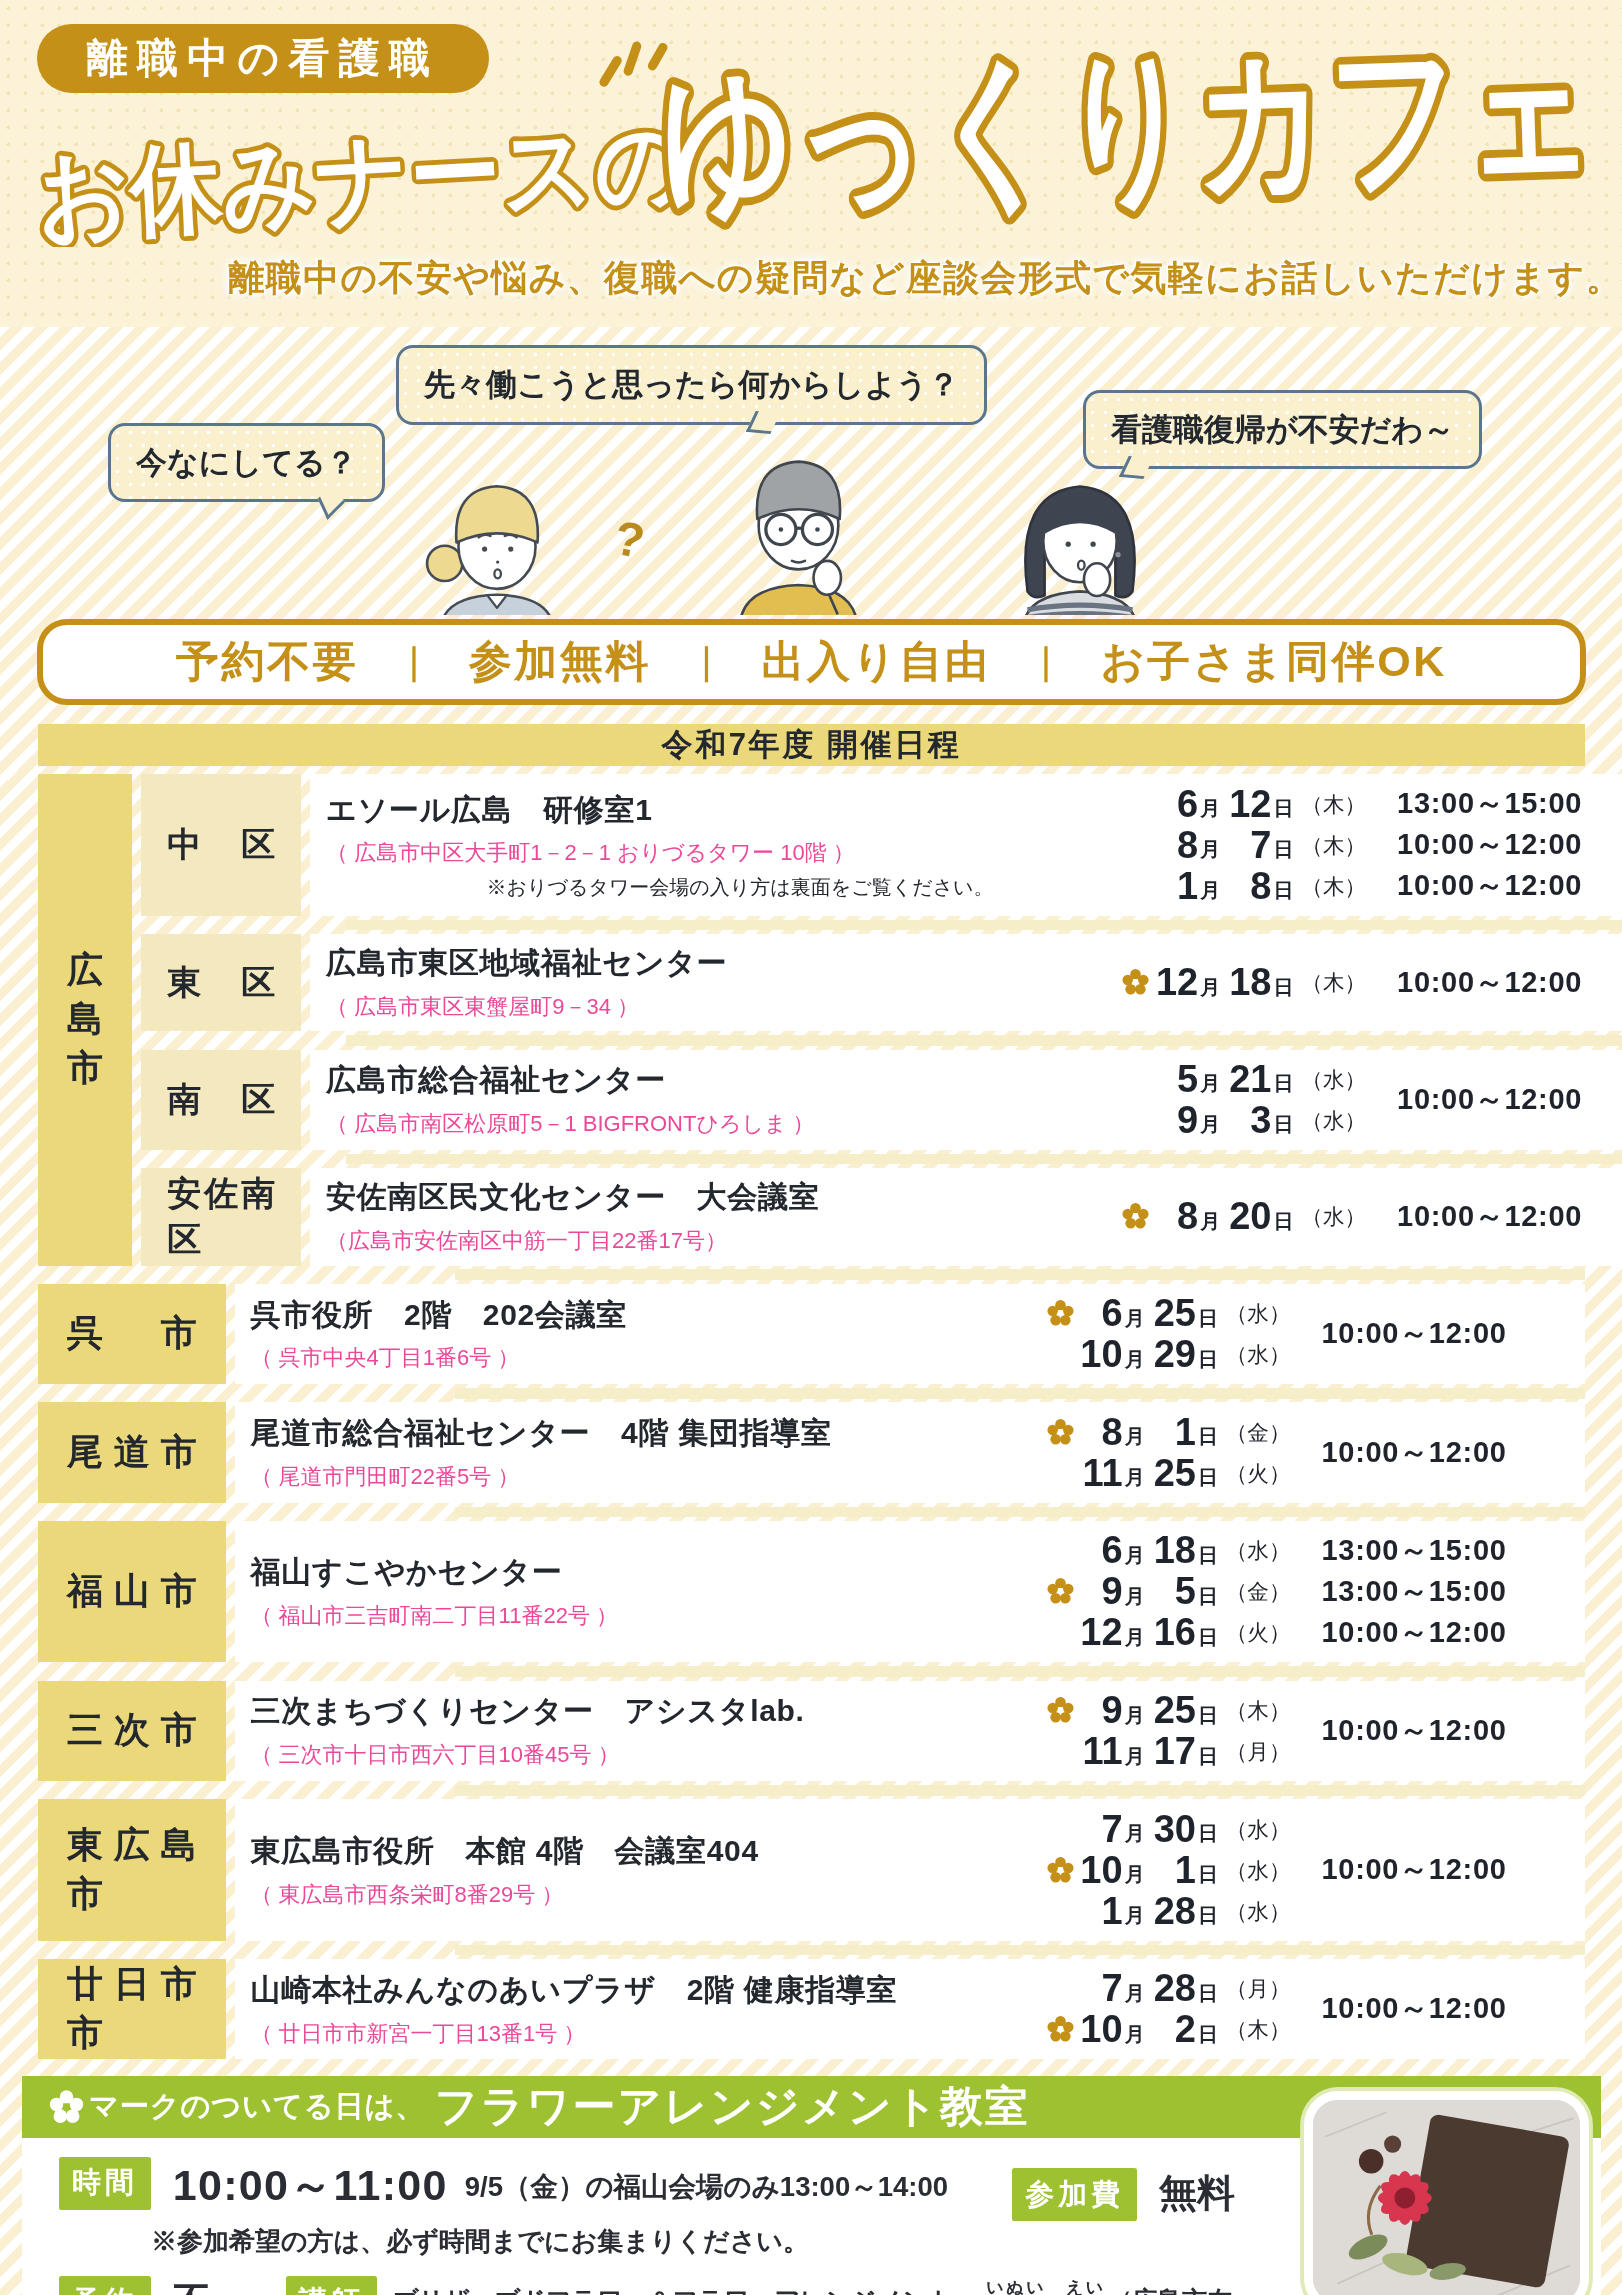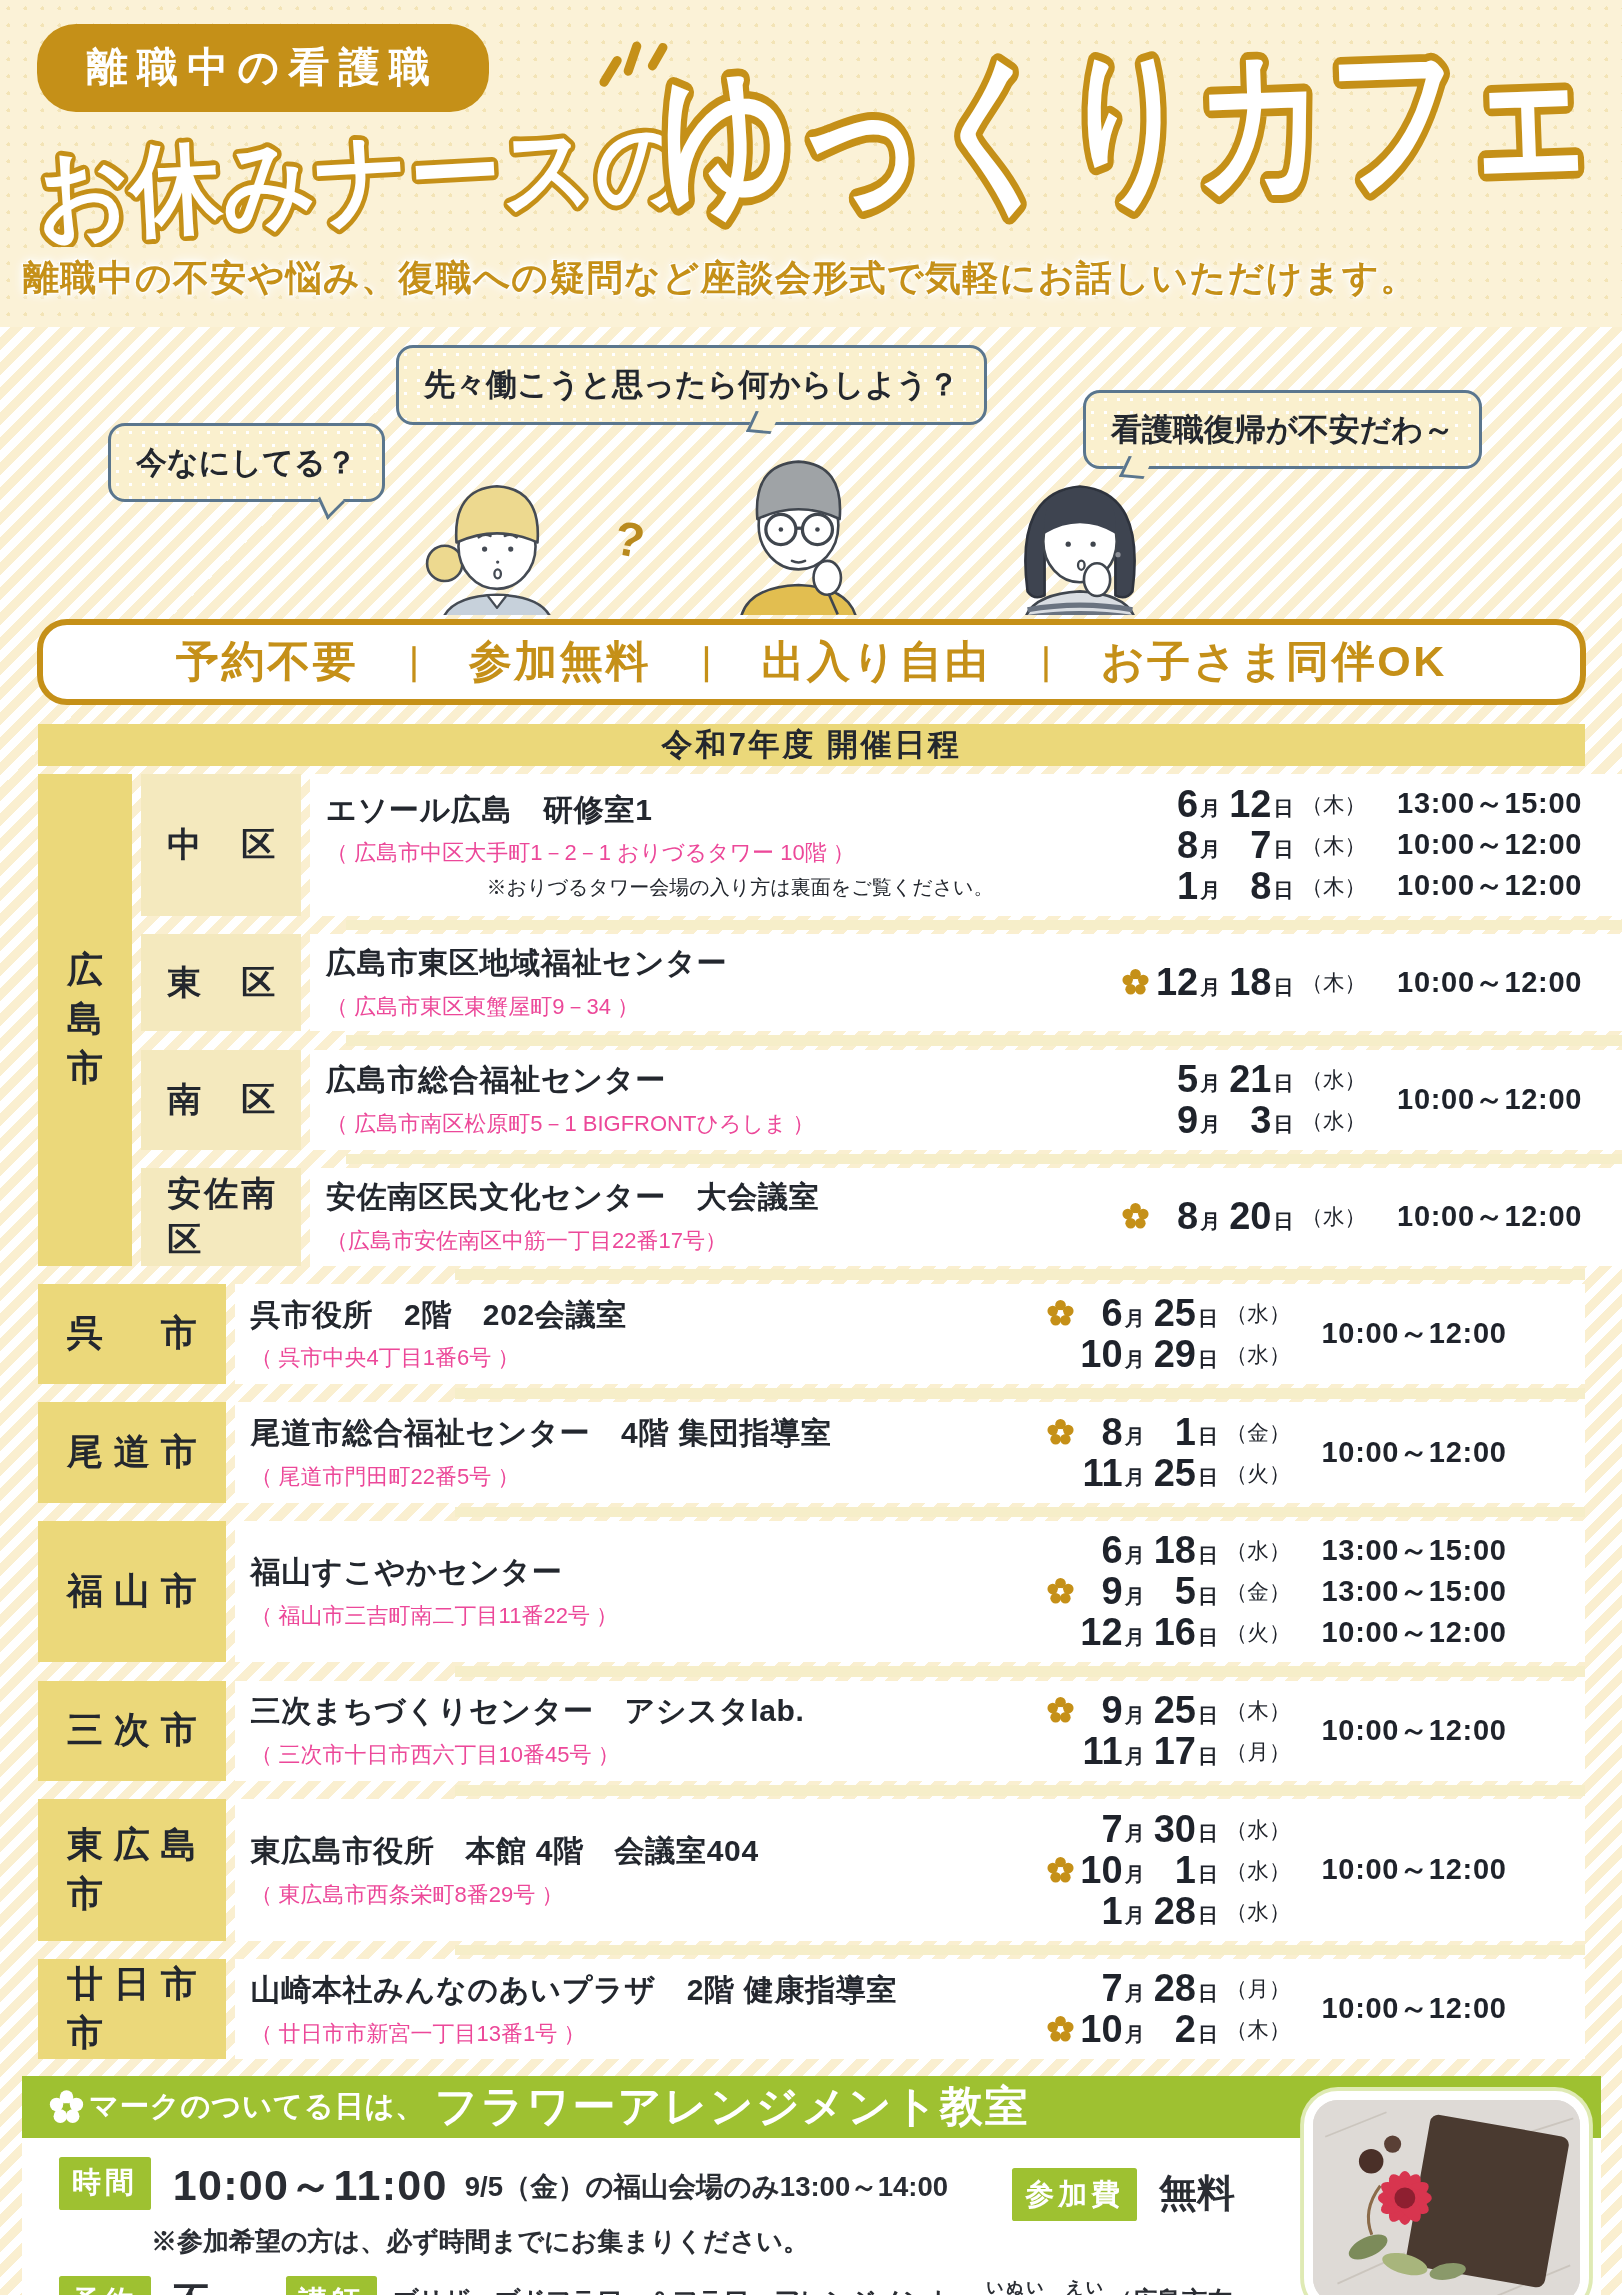--- a/index.html
+++ b/index.html
@@ -13,32 +13,31 @@
   
   .header-zone {
     position:relative; width:100%; height:327px;
     background-color:#fbf2d7;
     background-image:radial-gradient(#f3e4b6 2px, transparent 2px);
     background-size:17px 17px;
     padding:23.6px 0 0 37px;
   }
   .badge-pill {
     display:flex; align-items:center; justify-content:center;
-    width:452px; height:88px; background:#c59018; border-radius:39px;
+    width:452px; height:69px; background:#c59018; border-radius:39px;
     color:#fff; font-size:41px; font-weight:700; letter-spacing:9.2px;
   }
   .title-prefix-svg { position:absolute; left:26px; top:110px; width:681px; height:137px; }
   .title-main-svg  { position:absolute; left:654px; top:3.9px; width:955px; height:236px; }
   .sparkles { position:absolute; left:592px; top:19.6px; width:79px; height:72px; }
   .subtitle {
     position:absolute; left:0; top:254px; width:100%;
-    text-align:left; font-size:36px; font-weight:700; color:#c59018;
+    text-align:right; font-size:36px; font-weight:700; color:#c59018;
     text-shadow:0 0 5.2px #fff, 0 0 9.2px #fff, 0 0 13px #fff, 1.3px 1.3px 0 #fff, -1.3px -1.3px 0 #fff;
     letter-spacing:1.3px;
-    padding-left:23px;
   }
   
   .scene { position:relative; width:100%; height:288px; overflow:hidden; }
   .bubble {
     position:absolute; background:#faf0ce;
     background-image:radial-gradient(#ffffff 1.6px, transparent 1.6px);
     background-size:13px 13px;
     border:3.3px solid #5a768e; border-radius:17px;
     font-size:31px; font-weight:700; color:#23272e;
     padding:15.7px 25px; white-space:nowrap;

